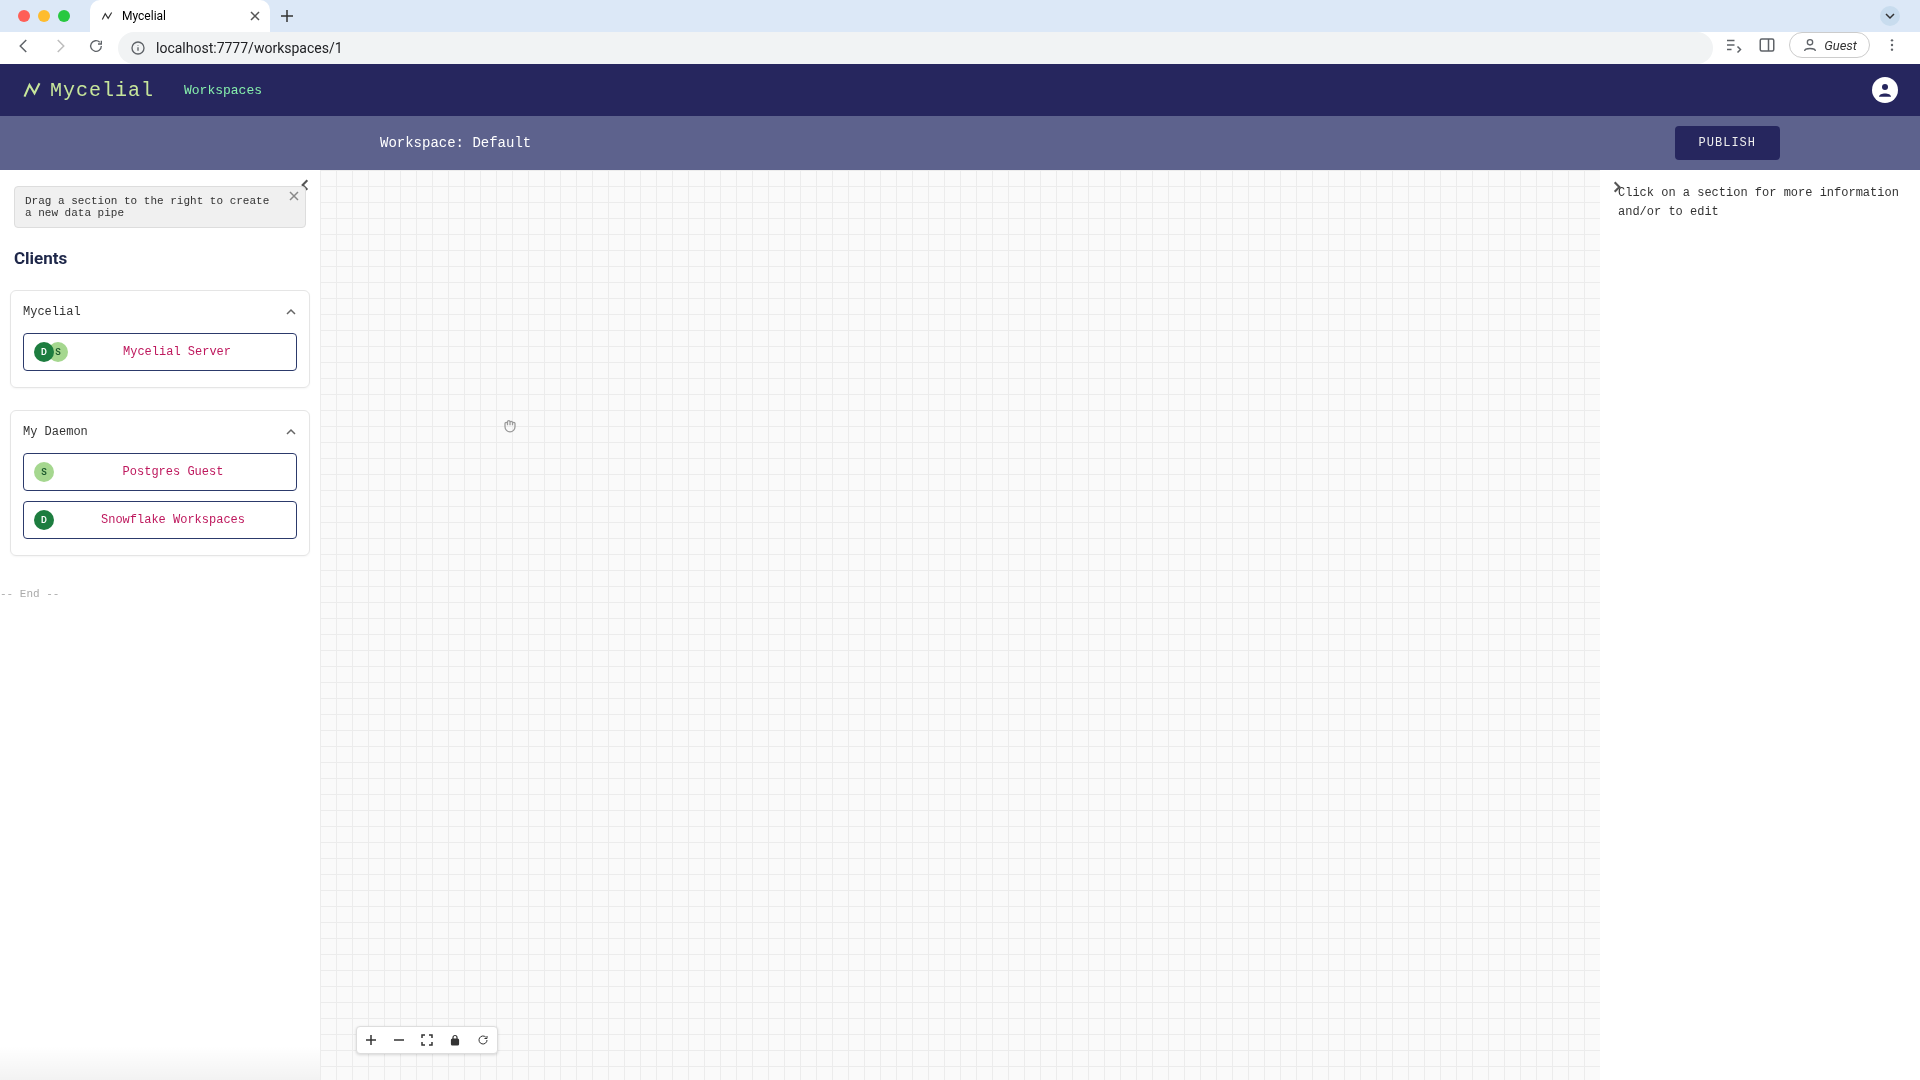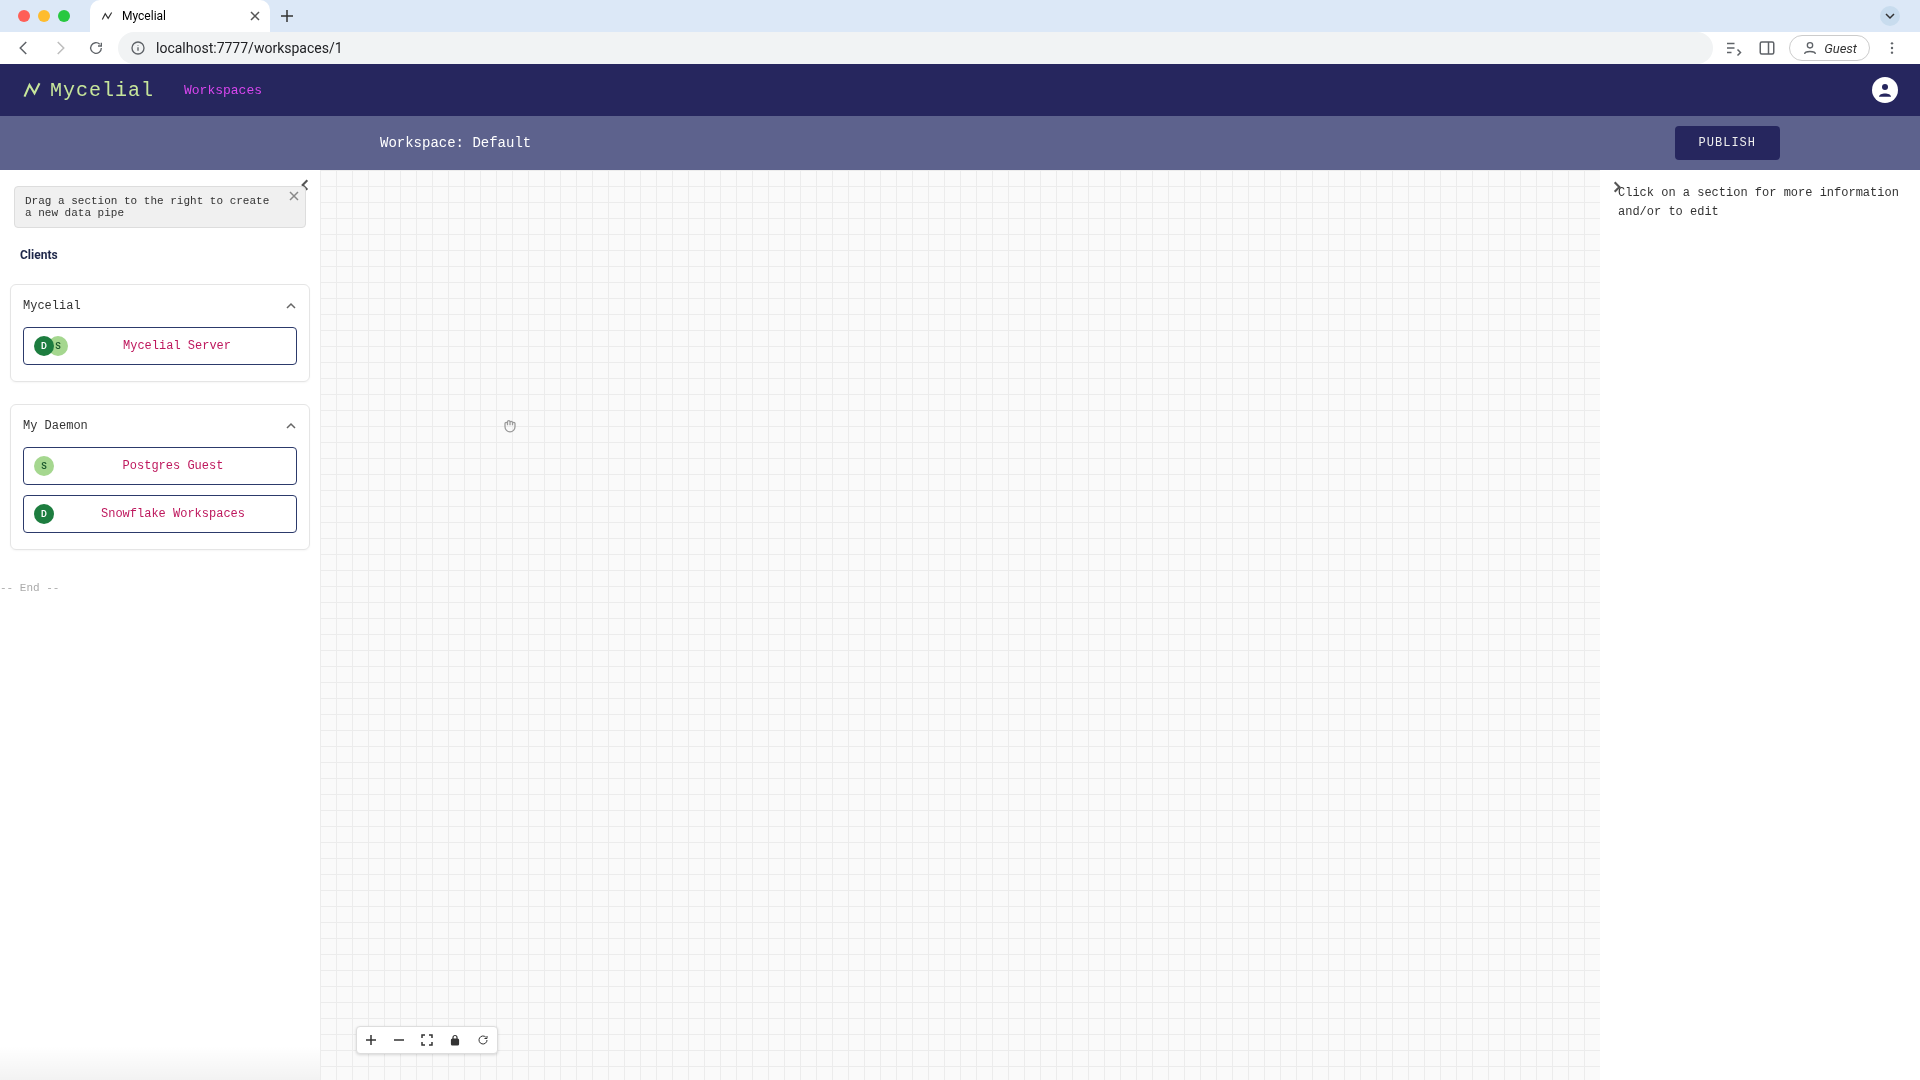--- a/index.html
+++ b/index.html
@@ -11,50 +11,50 @@
 .traffic-lights { display: flex; gap: 8px; padding: 0 10px; }
 .tl { width: 12px; height: 12px; border-radius: 50%; }
 .tl.red { background: #fe5f57; } .tl.yellow { background: #febc2e; } .tl.green { background: #28c840; }
 .tab { background: #fff; height: 32px; border-radius: 10px 10px 0 0; display: flex; align-items: center; padding: 0 10px; gap: 8px; min-width: 180px; margin-left: 10px; font-size: 12px; }
 .tab .favicon { width: 14px; height: 14px; display:flex; align-items:center; justify-content:center; }
 .tab .close { margin-left: auto; color: #555; cursor: pointer; }
 .new-tab { margin-left: 10px; color: #333; font-size: 16px; cursor: pointer; }
 .tab-bar-right { margin-left: auto; padding-right: 12px; }
 .chev-dropdown { width:20px; height:20px; display:flex; align-items:center; justify-content:center; color:#333; border-radius:50%; background: #c8dcee; }
 
-.addr-bar { background: #fff; height: 40px; display: flex; align-items: center; padding: 0 10px; gap: 8px; }
+.addr-bar { background: #fff; height: 40px; display: flex; align-items: flex-start; padding: 0 10px; gap: 8px; }
 .nav-btn { width: 28px; height: 28px; display:flex; align-items:center; justify-content:center; border-radius: 50%; color:#5f6368; cursor:pointer; }
 .nav-btn.disabled { color: #bdbdbd; }
 .url-box { flex:1; background:#f1f3f4; height:32px; border-radius:16px; display:flex; align-items:center; padding:0 12px; gap:10px; color:#202124; font-size:14px; }
 .url-box .info-icon { color:#5f6368; }
 .addr-right { display:flex; align-items:center; gap:10px; padding-right:6px;font-style:italic; }
 .guest-chip { display:flex; align-items:center; gap:6px; border:1px solid #ccc; border-radius:16px; padding:4px 12px; font-size:13px; color:#333; }
 .icon-btn { width:24px; height:24px; display:flex; align-items:center; justify-content:center; color:#5f6368; cursor:pointer; }
 
 
 .app-header { background:#26265e; height:52px; display:flex; align-items:center; padding:0 22px; }
 .logo { display:flex; align-items:center; gap:8px; color:#c7e69b; font-family: "Courier New", monospace; font-size:20px; font-weight:400; letter-spacing: 1px; }
 .logo-mark { color:#c7e69b; }
-.nav-link { margin-left: 30px; color:#d946ef; font-size:13px; font-family:"Courier New", monospace; }
+.nav-link { margin-left: 30px; color:#86efac; font-size:13px; font-family:"Courier New", monospace; }
 .user-circle { margin-left:auto; width:26px; height:26px; border-radius:50%; background:#fff; display:flex; align-items:center; justify-content:center; color:#26265e; }
 
 
 .sub-header { background:#5d628d; height:54px; display:flex; align-items:center; padding:0 20px; }
 .workspace-title { color:#fff; font-family:"Courier New", monospace; font-size:14px; margin-left:360px; }
 .publish-btn { margin-left:auto; margin-right:120px; background:#26265e; color:#eee; font-size:12px; letter-spacing:1px; font-family:"Courier New", monospace; padding:10px 24px; border:none; border-radius:4px; cursor:pointer; }
 
 
 .main { display:flex; height: calc(1080px - 64px - 52px - 48px); position:relative; }
 
 
 .left-panel { width:320px; background:#fff; border-right: none; position:relative; display:flex; flex-direction:column; }
 .collapse-left { position:absolute; right:8px; top:8px; color:#555; cursor:pointer; }
 .hint-box { margin:16px 14px 10px 14px; background:#f0f0f0; border:1px solid #ddd; border-radius:4px; padding:8px 28px 8px 10px; font-size:11px; color:#333; font-family:"Courier New", monospace; position:relative; }
 .hint-close { position:absolute; right:6px; top:4px; color:#888; cursor:pointer; font-size:14px; }
-.clients-header { font-weight:700; font-size:12px; color:#1e2749; margin:10px 14px 14px 20px; }
+.clients-header { font-weight:700; font-size:17px; color:#1e2749; margin:10px 14px 14px 14px; }
 
 .client-group { margin: 8px 10px 14px 10px; border:1px solid #e5e5e5; border-radius:6px; padding:14px 12px 16px 12px; box-shadow:0 1px 2px rgba(0,0,0,0.04); }
 .group-header { display:flex; align-items:center; font-size:12px; font-family:"Courier New", monospace; color:#333; margin-bottom:14px; }
 .group-header .chev { margin-left:auto; color:#666; }
 
 .node-item { border:1px solid #2c3a6b; border-radius:4px; height:38px; display:flex; align-items:center; padding:0 10px; margin-bottom:10px; cursor:grab; }
 .node-item:last-child { margin-bottom:0; }
 .node-label { flex:1; text-align:center; font-size:12px; font-family:"Courier New", monospace; color:#be185d; }
 .badge { width:20px; height:20px; border-radius:50%; display:flex; align-items:center; justify-content:center; font-size:9px; font-weight:600; margin-right:-6px; }
 .badge.d { background:#1d7d3f; color:#fff; z-index:2; }

